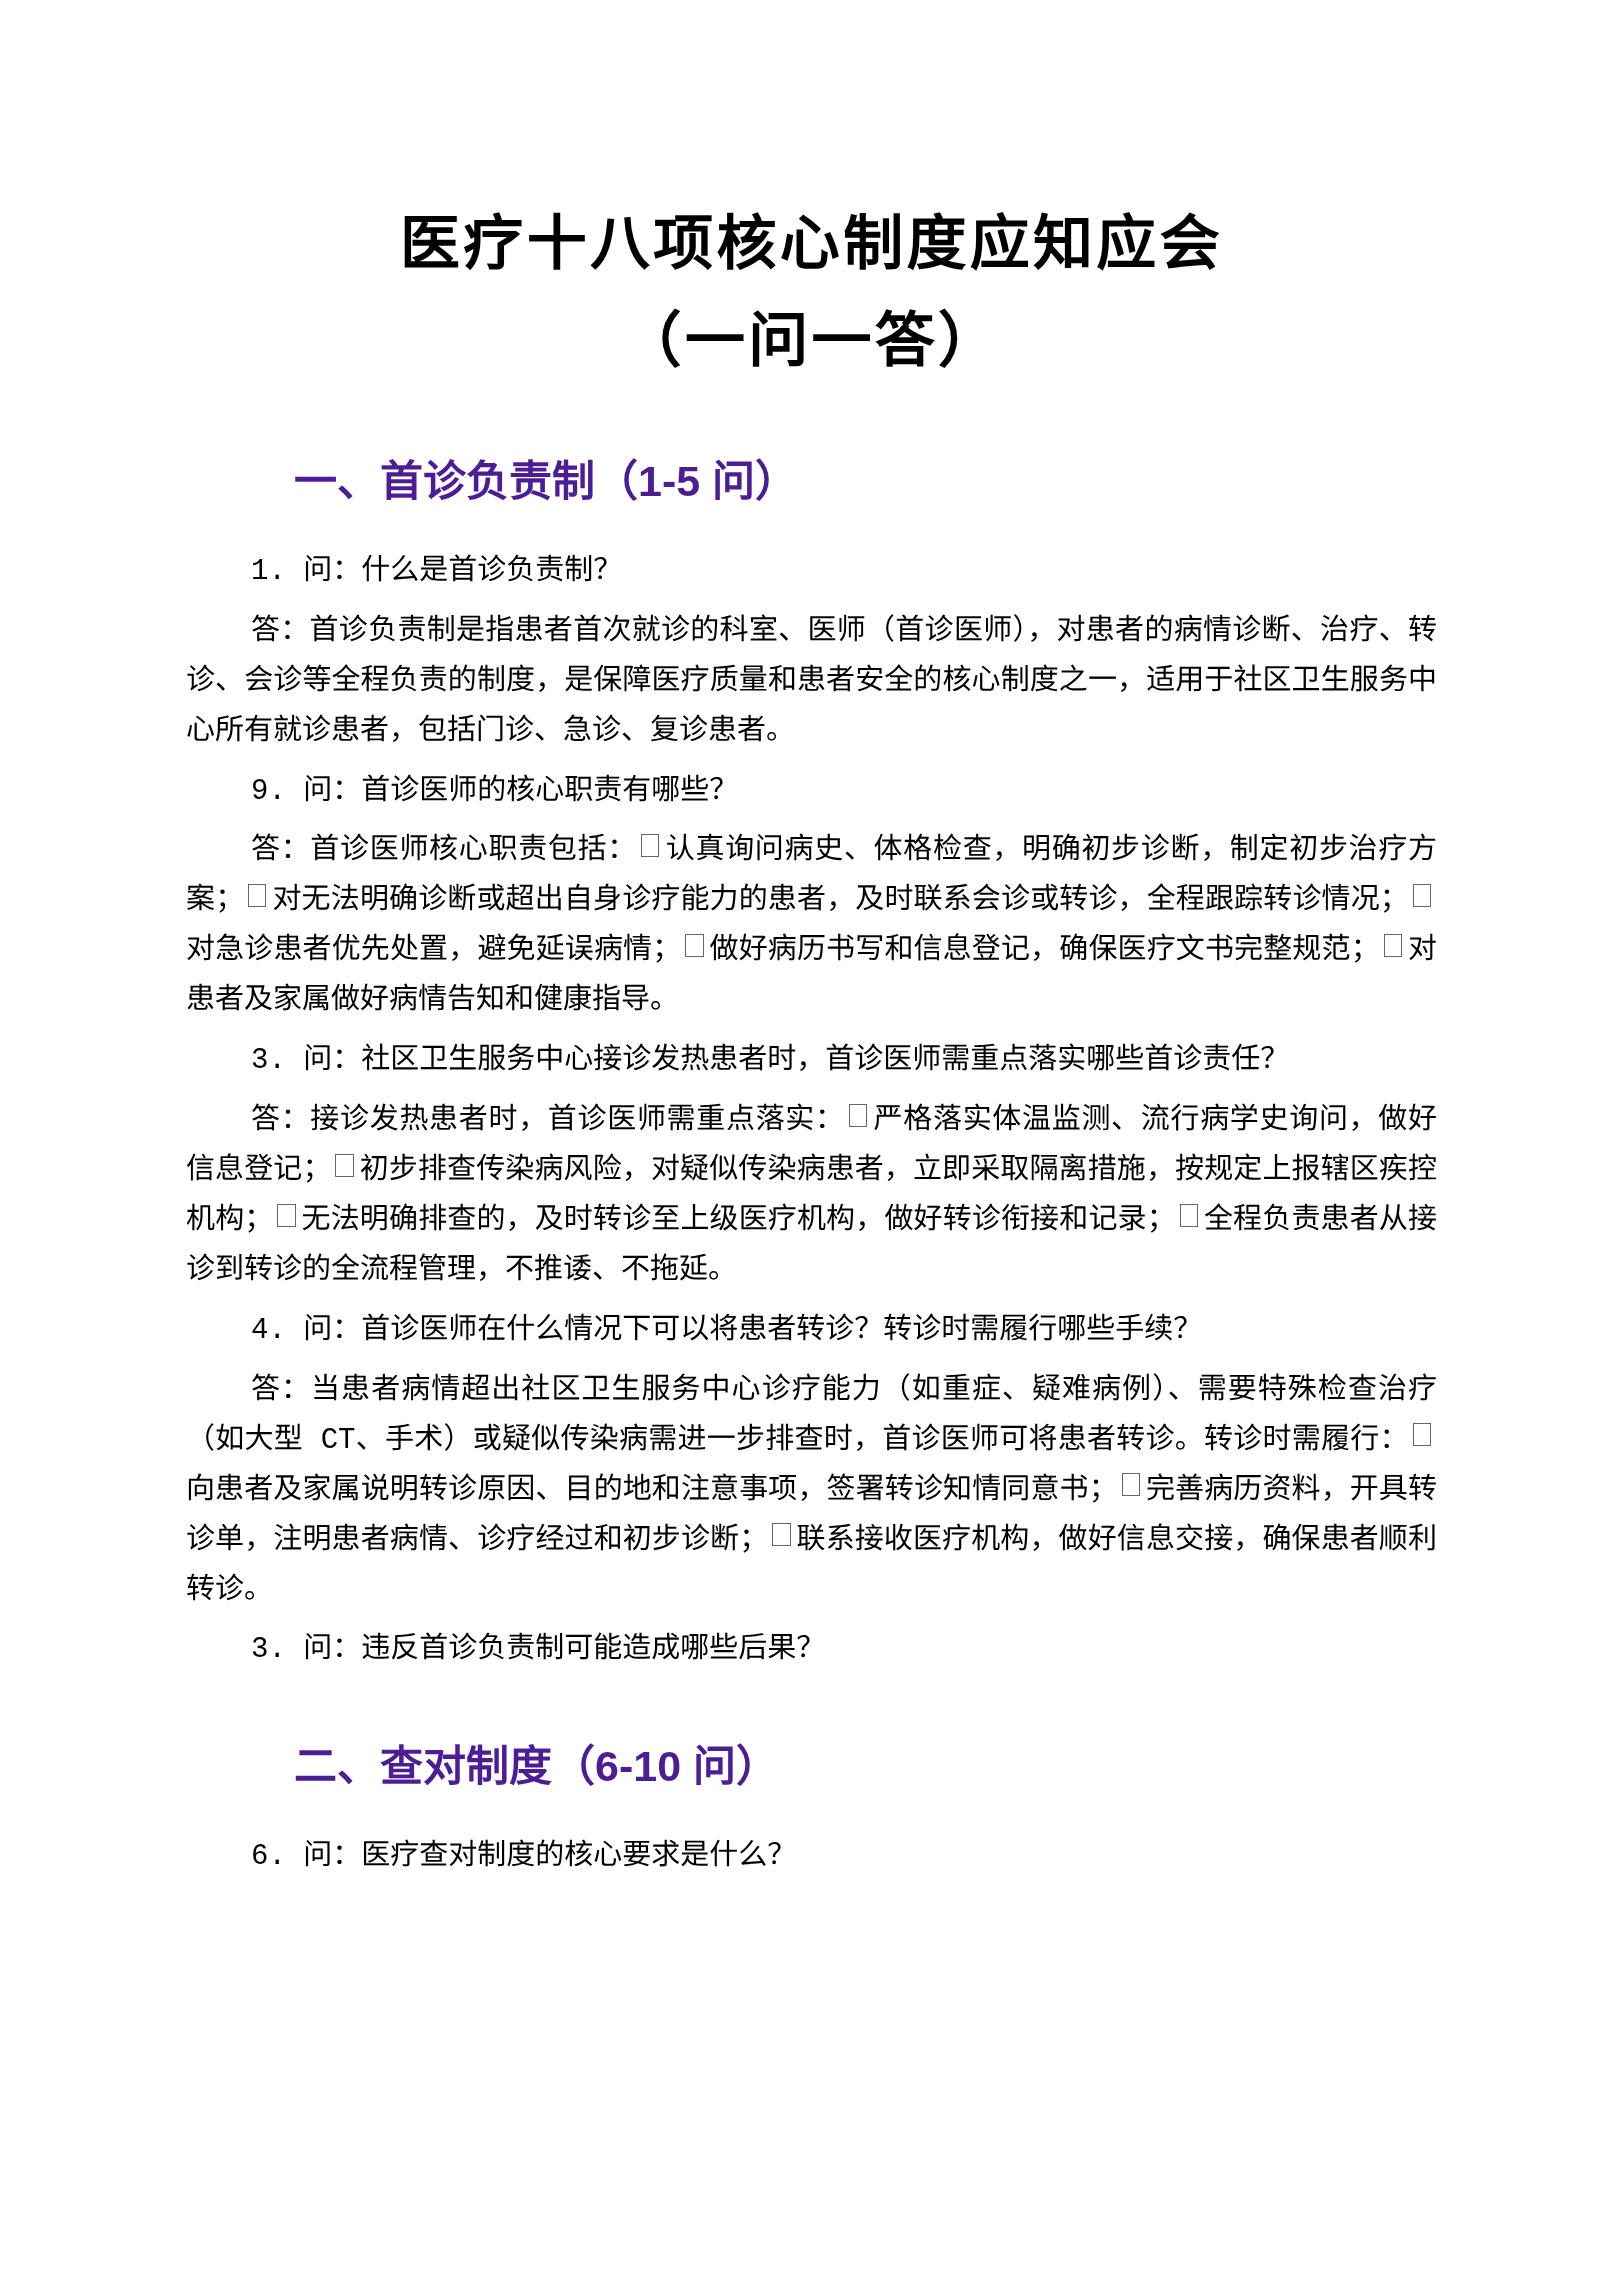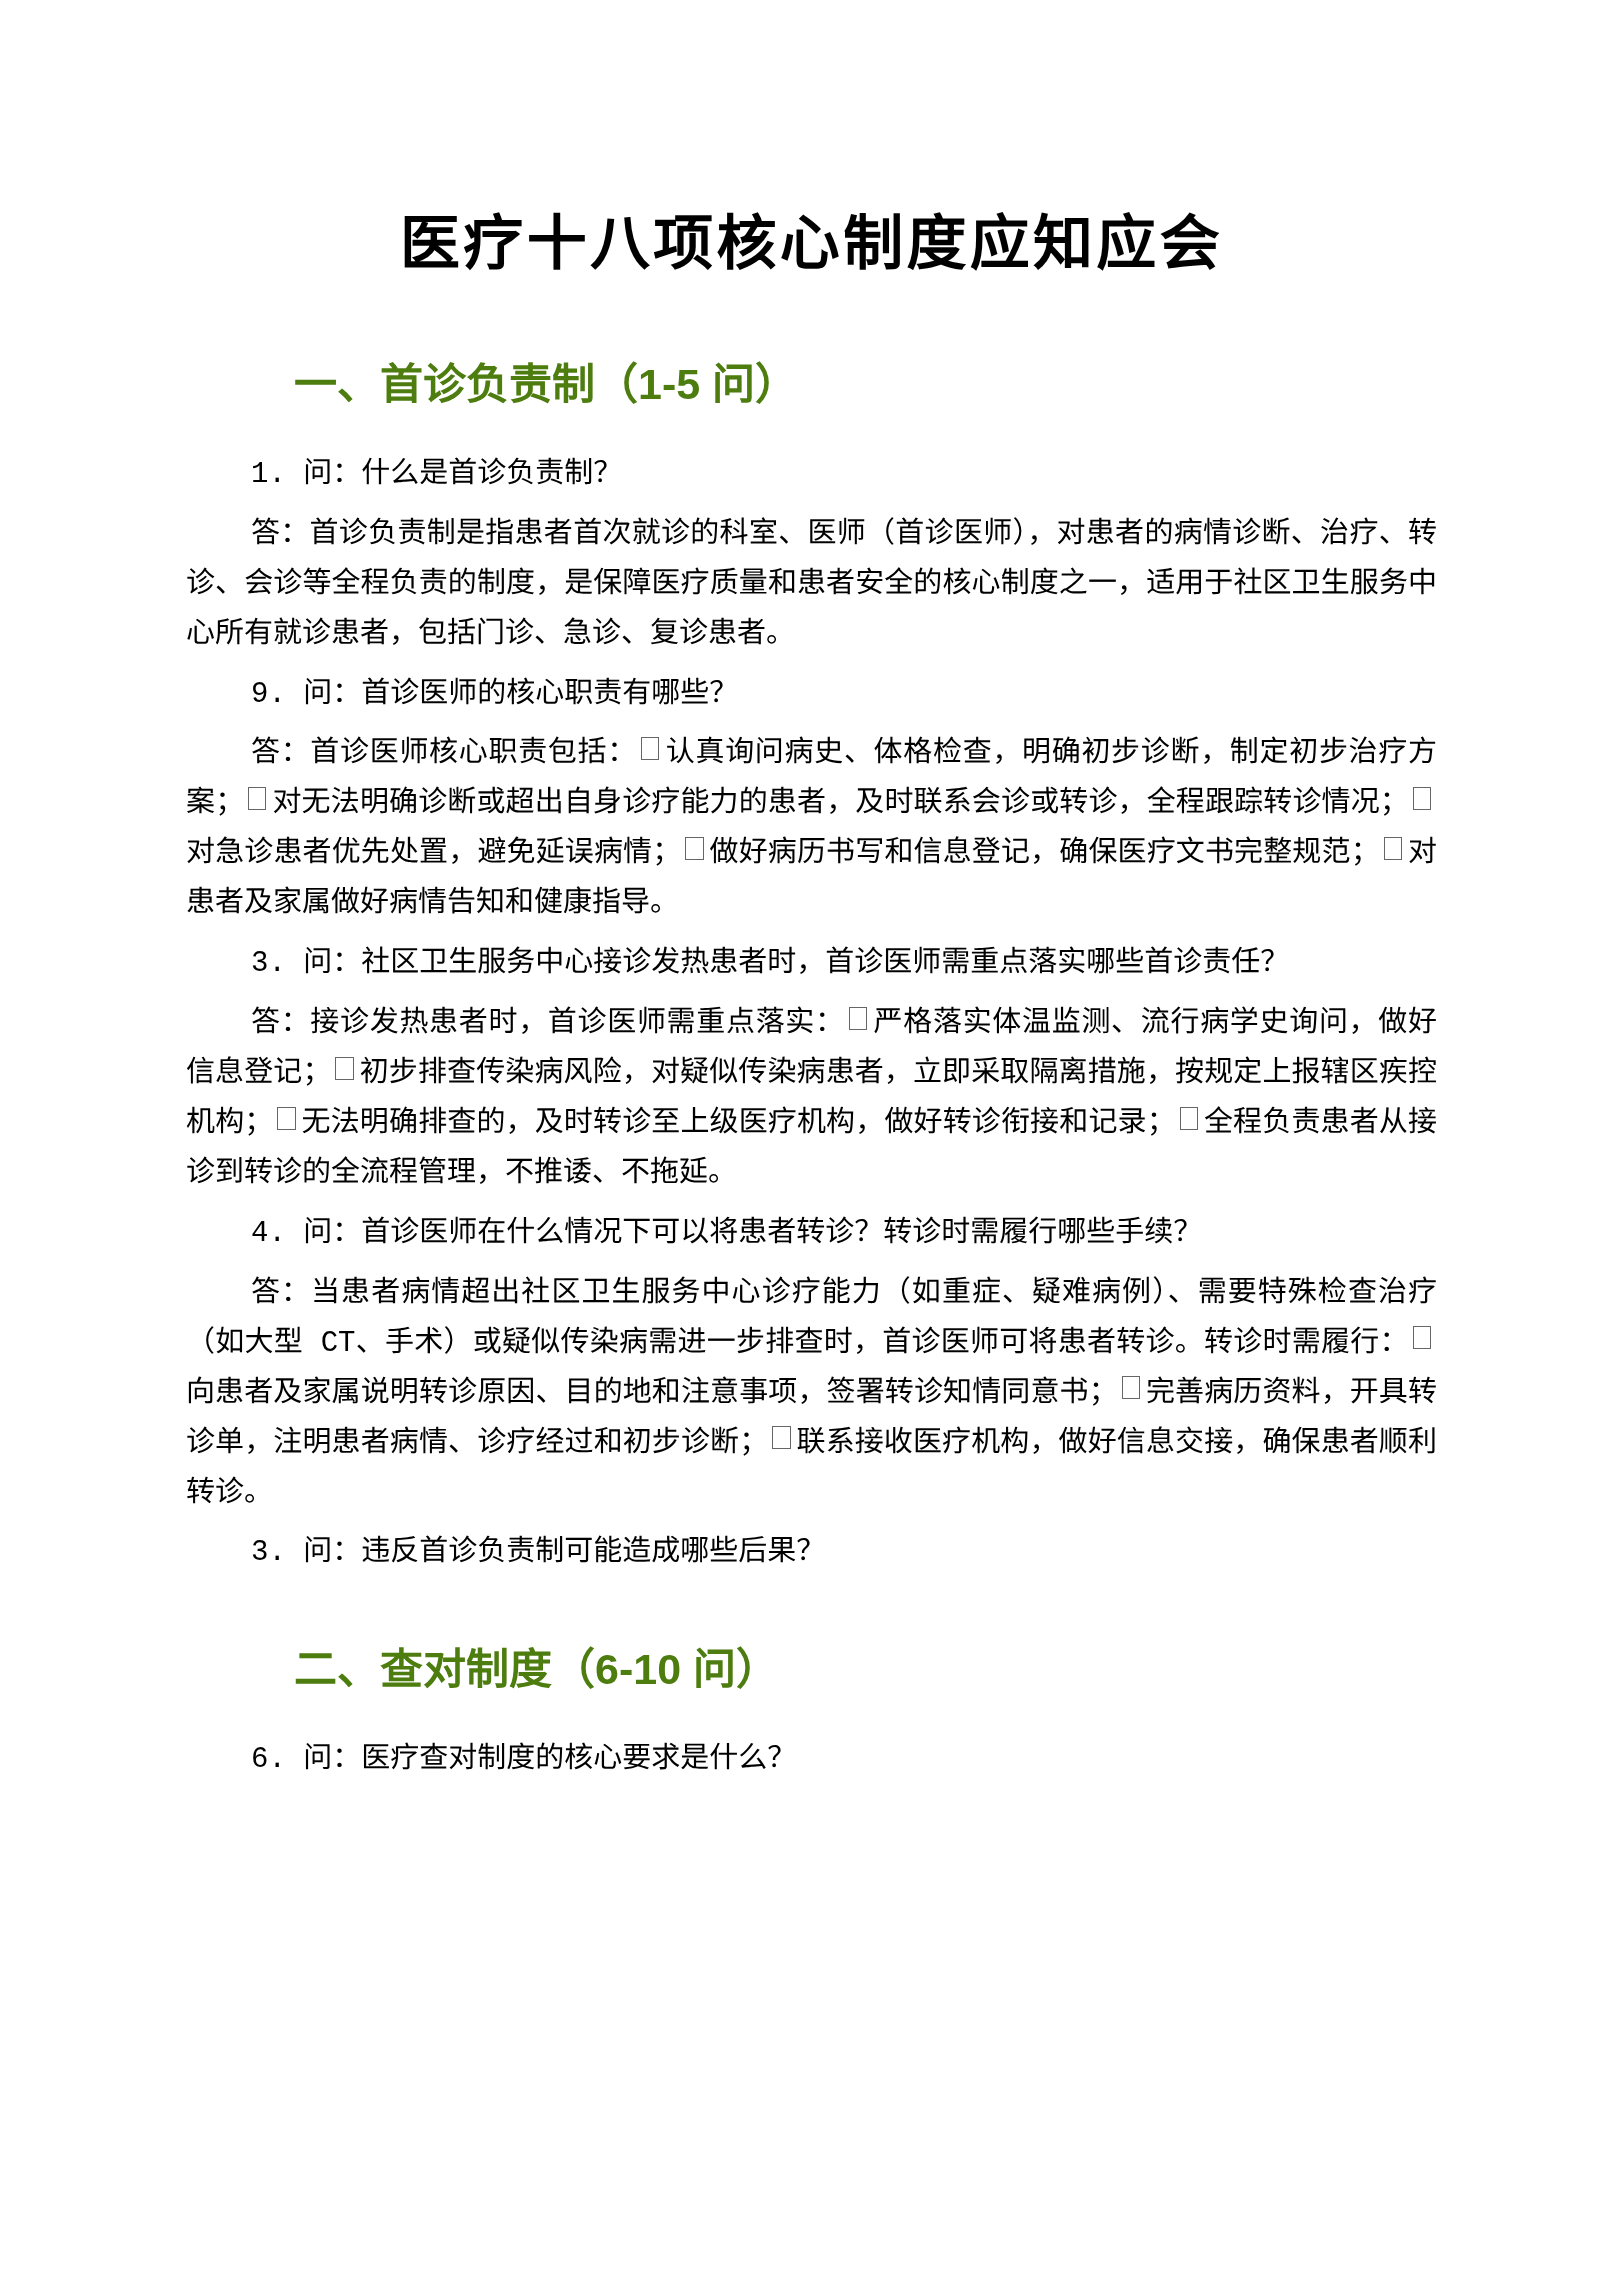--- a/index.html
+++ b/index.html
@@ -30,21 +30,21 @@
     letter-spacing: 3.3px;
     color: #000000;
   }
   .section-heading {
     font-family: "Liberation Sans", sans-serif;
     font-weight: 700;
     font-size: 43px;
     line-height: 65px;
     margin: 59px 0 33px 0;
     padding-left: 108px;
-    color: #4d7c0f;
+    color: #4c1d95;
   }
   p.para {
     font-size: 29px;
     line-height: 50px;
     margin: 9.8px 0;
     text-indent: 65px;
     color: #000000;
     font-family: Liberation Mono, monospace;
   }
   p.question {
@@ -64,20 +64,21 @@
     background: #ffffff;
   }
 </style>
 </head>
 <body>
 
 <div class="page">
 
   <div class="doc-title">
     <div>医疗十八项核心制度应知应会</div>
+    <div>（一问一答）</div>
   </div>
 
   <h2 class="section-heading">一、首诊负责制（1-5 问）</h2>
 
   <p class="para question">1. 问：什么是首诊负责制？</p>
   <p class="para answer">答：首诊负责制是指患者首次就诊的科室、医师（首诊医师），对患者的病情诊断、治疗、转诊、会诊等全程负责的制度，是保障医疗质量和患者安全的核心制度之一，适用于社区卫生服务中心所有就诊患者，包括门诊、急诊、复诊患者。</p>
 
   <p class="para question">9. 问：首诊医师的核心职责有哪些？</p>
   <p class="para answer">答：首诊医师核心职责包括：<span class="tofu"></span>认真询问病史、体格检查，明确初步诊断，制定初步治疗方案；<span class="tofu"></span>对无法明确诊断或超出自身诊疗能力的患者，及时联系会诊或转诊，全程跟踪转诊情况；<span class="tofu"></span>对急诊患者优先处置，避免延误病情；<span class="tofu"></span>做好病历书写和信息登记，确保医疗文书完整规范；<span class="tofu"></span>对患者及家属做好病情告知和健康指导。</p>
 

